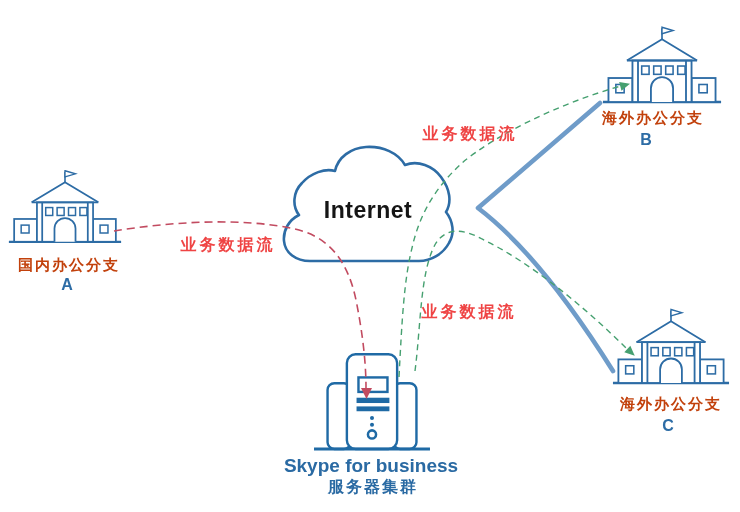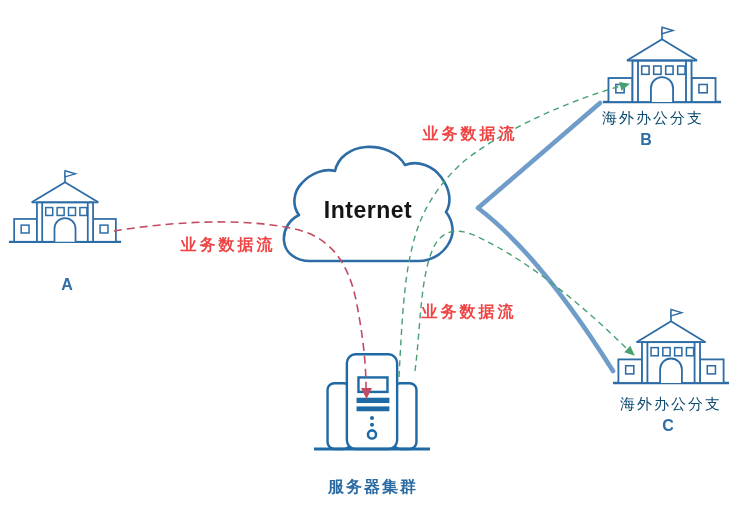--- a/index.html
+++ b/index.html
@@ -4,21 +4,21 @@
 <style>
   html,body{margin:0;padding:0;background:#ffffff;}
   .stage{
     position:relative;width:740px;height:512px;background:#ffffff;overflow:hidden;
     font-family:"Liberation Sans", sans-serif;
   }
   .stage svg{position:absolute;left:0;top:0;}
   .lbl{position:absolute;transform:translate(-50%,-50%);white-space:nowrap;line-height:1;}
   .internet-lbl{font-size:23px;font-weight:600;color:#151515;letter-spacing:.5px;}
   .flow-lbl{font-size:16px;font-weight:700;color:#ef4444;letter-spacing:3px;}
-  .site-lbl{font-size:15px;font-weight:400;color:#0c4a6e;letter-spacing:2px;}
+  .site-lbl{font-size:15px;font-weight:700;color:#c2410c;letter-spacing:2px;}
   .site-id{font-size:16px;font-weight:700;color:#2d6ca5;letter-spacing:0;}
   .server-en{font-size:19px;font-weight:600;color:#2a6aa3;}
   .server-zh{font-size:16px;font-weight:700;color:#2a6aa3;letter-spacing:2px;}
 </style>
 </head>
 <body>
 
 <div class="stage">
 
   <svg width="740" height="512" viewBox="0 0 740 512">
@@ -108,23 +108,25 @@
       <polygon points="-9,-4.5 -9,4.5 1,0" fill="#46a070" transform="translate(634,355) rotate(42)"></polygon>
     </g>
   </svg>
 
   <div class="lbl internet-lbl" style="left:368px;top:210px;">Internet</div>
 
   <div class="lbl flow-lbl" style="left:228px;top:245px;">业务数据流</div>
   <div class="lbl flow-lbl" style="left:470px;top:134px;">业务数据流</div>
   <div class="lbl flow-lbl" style="left:469px;top:312px;">业务数据流</div>
 
+  <div class="lbl site-lbl" style="left:69px;top:264px;">国内办公分支</div>
   <div class="lbl site-id" style="left:67px;top:285px;">A</div>
 
   <div class="lbl site-lbl" style="left:653px;top:117px;">海外办公分支</div>
   <div class="lbl site-id" style="left:646px;top:140px;">B</div>
 
   <div class="lbl site-lbl" style="left:671px;top:403px;">海外办公分支</div>
   <div class="lbl site-id" style="left:668px;top:426px;">C</div>
 
+  <div class="lbl server-en" style="left:371px;top:465px;">Skype for business</div>
   <div class="lbl server-zh" style="left:373px;top:487px;text-align:right;">服务器集群</div>
 
 </div>
 
 </body></html>

